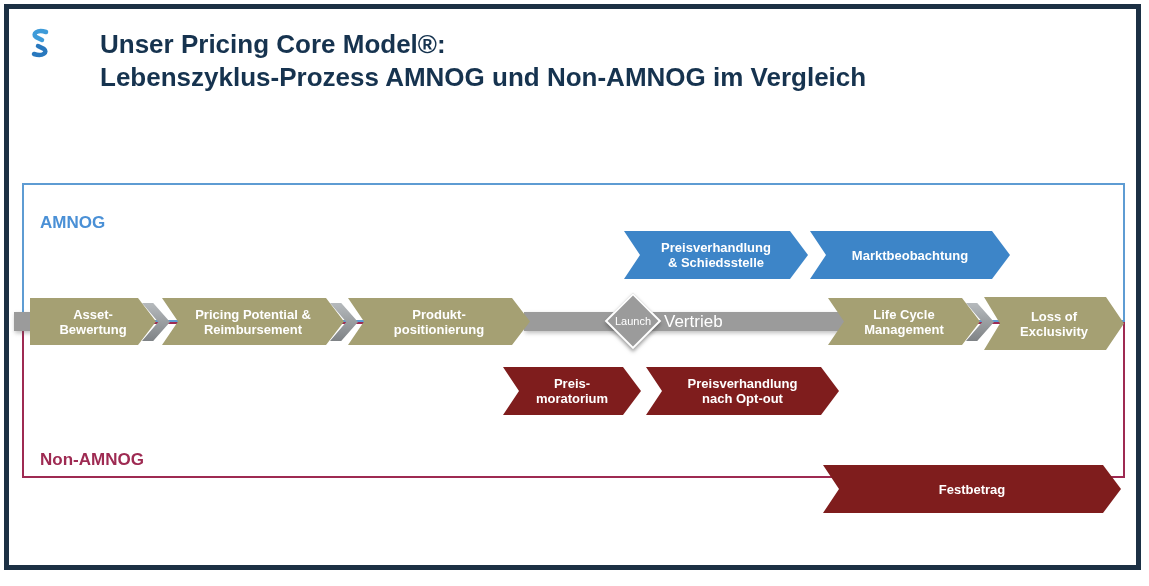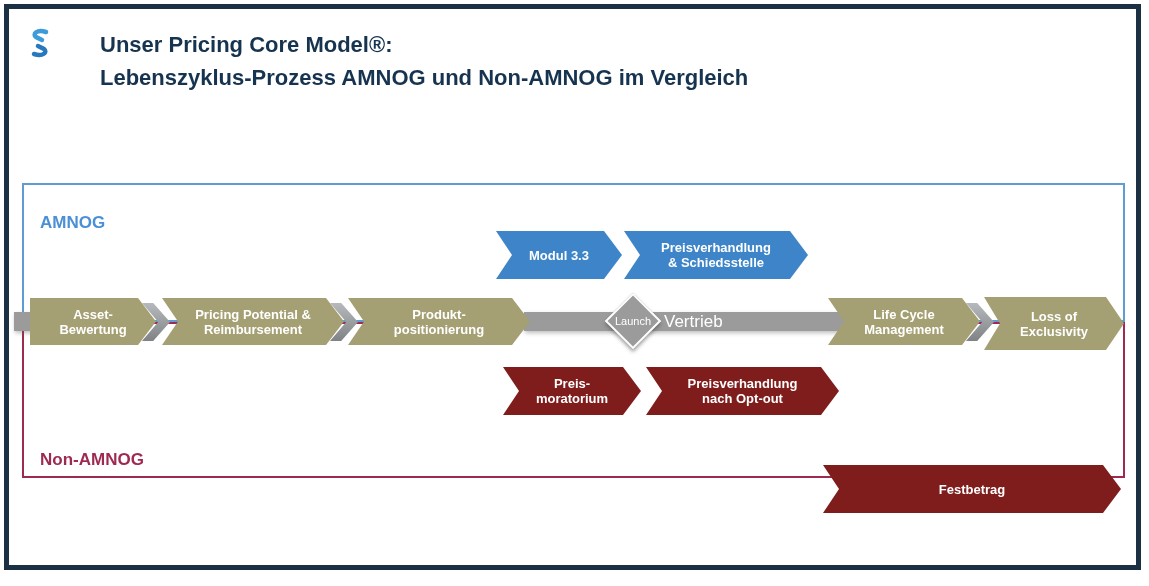--- a/index.html
+++ b/index.html
@@ -7,21 +7,21 @@
     position:relative;width:1149px;height:586px;background:#ffffff;
     font-family:"Liberation Sans","DejaVu Sans",sans-serif;overflow:hidden;
   }
   .frame{
     position:absolute;left:4px;top:4px;width:1137px;height:566px;
     border:5px solid #1C3044;box-sizing:border-box;background:transparent;
   }
   .logo{position:absolute;left:28px;top:27px;width:24px;height:32px;}
   .title{
     position:absolute;left:100px;top:28px;width:900px;
-    color:#16334F;font-size:22px;font-weight:bold;line-height:33px;
+    color:#16334F;font-size:26px;font-weight:bold;line-height:33px;
   }
   .box{position:absolute;box-sizing:border-box;background:transparent;z-index:1;}
   .box-amnog{left:22px;top:183px;width:1103px;height:139px;border:2px solid #5E9CD3;}
   .box-nonamnog{left:22px;top:322px;width:1103px;height:156px;border:2px solid #9E2A52;}
   .sec-label{position:absolute;font-size:17px;font-weight:bold;z-index:2;margin-top:22px;}
   .lbl-amnog{left:40px;top:191px;color:#4A90D6;}
   .lbl-nonamnog{left:40px;top:428px;color:#9E2A52;}
   .arrow{
     position:absolute;display:flex;flex-direction:column;align-items:center;justify-content:center;
     color:#ffffff;font-size:13px;font-weight:bold;line-height:15px;text-align:center;
@@ -72,26 +72,26 @@
   <div class="box box-nonamnog"></div>
   <div class="sec-label lbl-amnog">AMNOG</div>
   <div class="sec-label lbl-nonamnog">Non-AMNOG</div>
 
   <div class="graybar" style="left:14px;top:312px;width:20px;height:19px;"></div>
   <div class="graybar" style="left:524px;top:312px;width:326px;height:19px;"></div>
   <div class="graychev" style="left:142px;top:303px;"></div>
   <div class="graychev" style="left:330px;top:303px;"></div>
   <div class="graychev" style="left:966px;top:303px;"></div>
 
-  <div class="arrow blue chev" style="left:496px;top:231px;width:126px;height:48px;">
-    <span>Modul 3.3</span>
-  </div>
   <div class="arrow blue chev" style="left:624px;top:231px;width:184px;height:48px;">
     <span>Preisverhandlung</span>
     <span>&amp; Schiedsstelle</span>
+  </div>
+  <div class="arrow blue chev" style="left:810px;top:231px;width:200px;height:48px;">
+    <span>Marktbeobachtung</span>
   </div>
 
   <div class="arrow olive flagstart" style="left:30px;top:298px;width:126px;height:47px;">
     <span>Asset-</span>
     <span>Bewertung</span>
   </div>
   <div class="arrow olive chev" style="left:162px;top:298px;width:182px;height:47px;">
     <span>Pricing Potential &amp;</span>
     <span>Reimbursement</span>
   </div>

